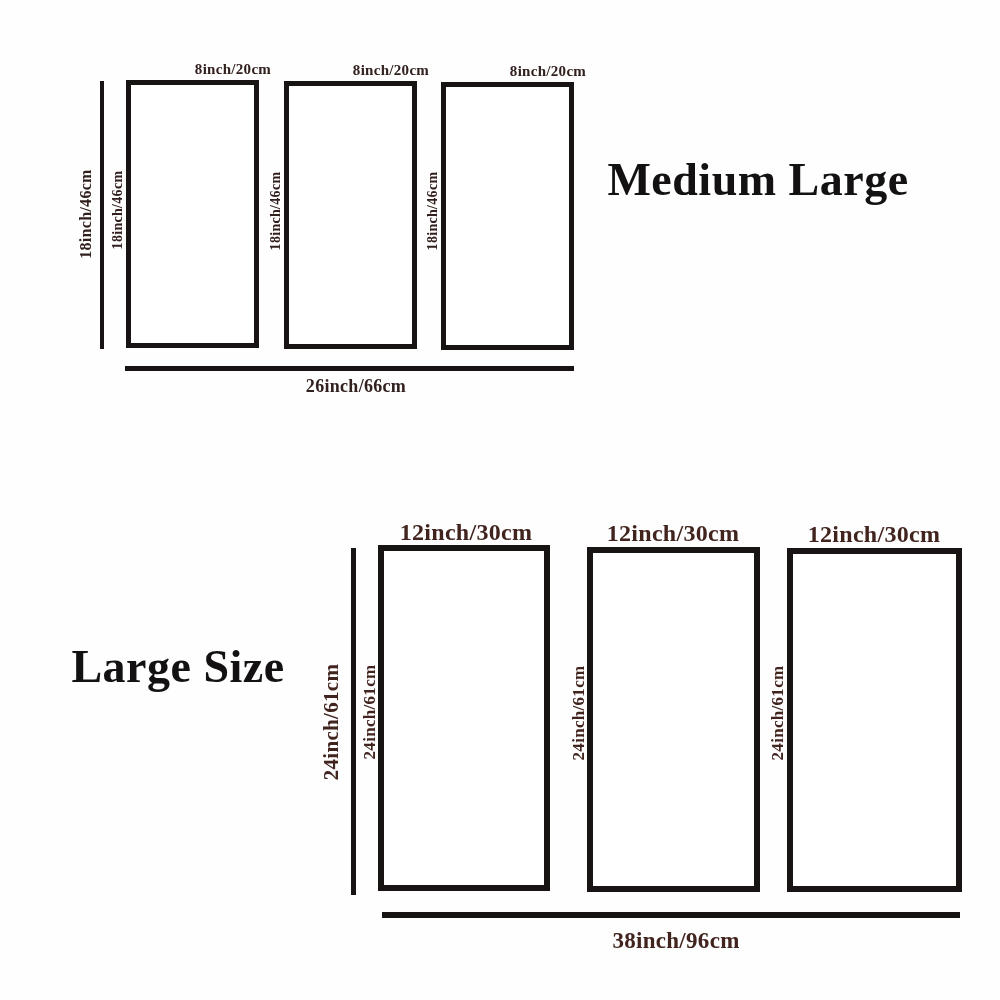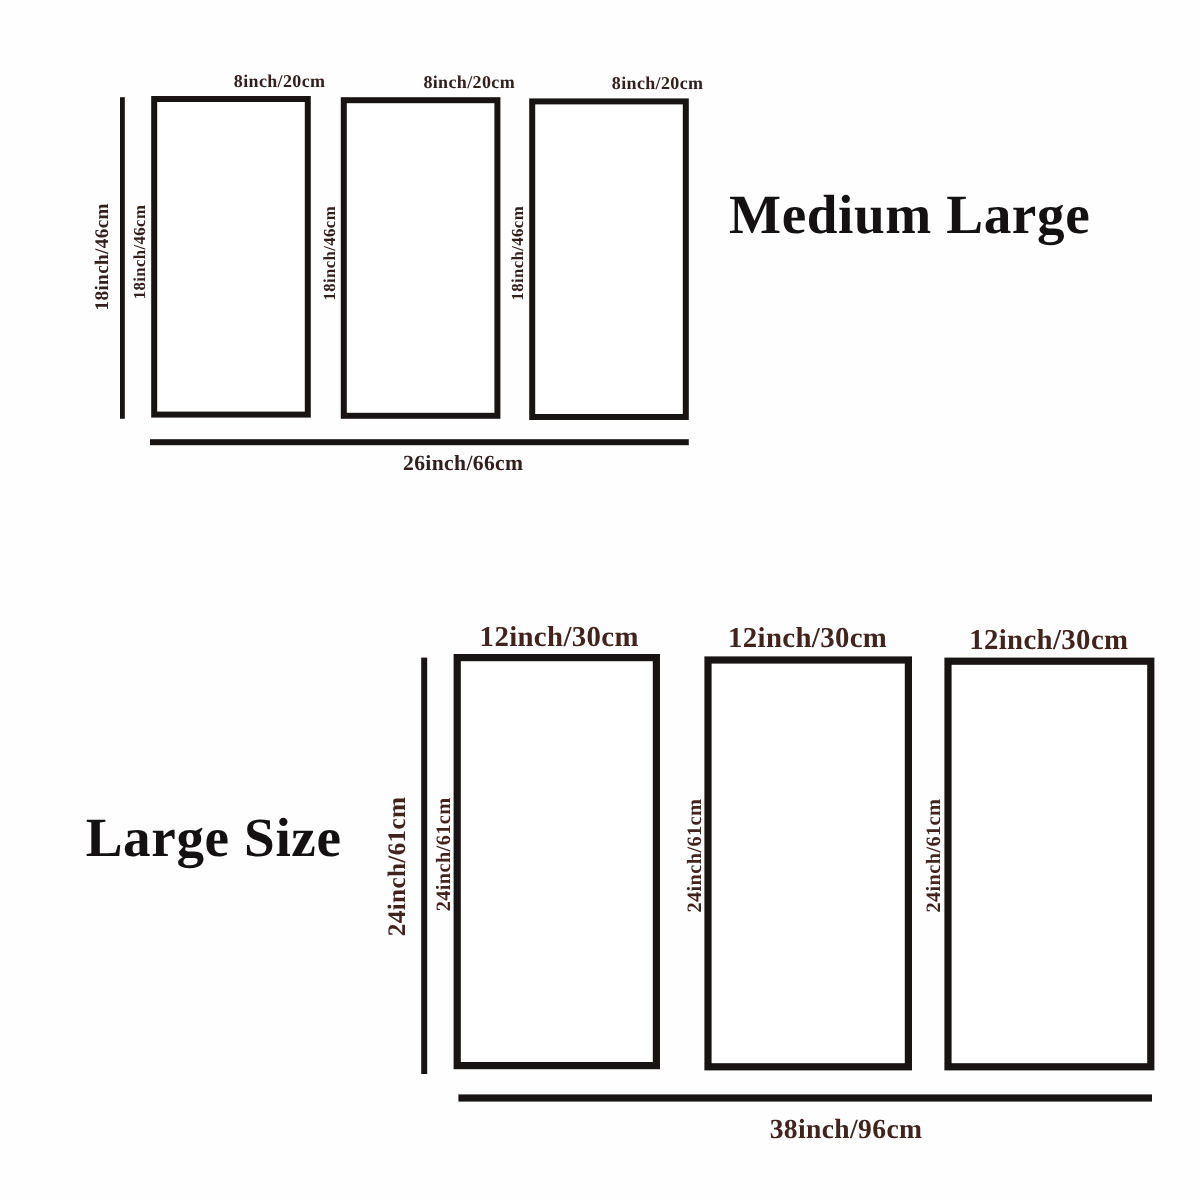--- a/index.html
+++ b/index.html
@@ -38,21 +38,21 @@
   }
   .dim-label.vertical {
     transform: translate(-50%, -50%) rotate(-90deg);
   }
   .medium-text { color: #31201e; }
   .large-text  { color: #42241f; }
 
   .m-top-label    { font-size: 15px; margin-left: 40px; }
   .m-side-label   { font-size: 14px; }
   .m-outer-label  { font-size: 16px; }
-  .m-width-label  { font-size: 18px; margin-left: 30px; }
+  .m-width-label  { font-size: 18px; }
 
   .l-top-label    { font-size: 24px; }
   .l-side-label   { font-size: 17px; }
   .l-outer-label  { font-size: 21px; }
   .l-width-label  { font-size: 23px; }
 
   
   .section-title {
     position: absolute;
     transform: translate(-50%, -50%);
@@ -106,18 +106,18 @@
     <div class="panel large" style="left:587px; top:547px; width:173px; height:345px;"></div>
     <div class="dim-label l-top-label large-text" style="left:673px; top:533px;">12inch/30cm</div>
     <div class="dim-label vertical l-side-label large-text" style="left:579px; top:713px;">24inch/61cm</div>
 
     <div class="panel large" style="left:787px; top:548px; width:175px; height:344px;"></div>
     <div class="dim-label l-top-label large-text" style="left:874px; top:534px;">12inch/30cm</div>
     <div class="dim-label vertical l-side-label large-text" style="left:778px; top:713px;">24inch/61cm</div>
 
     <div class="dim-line" style="left:382px; top:912px; width:578px; height:6px;"></div>
 
-    <div class="dim-label l-width-label large-text" style="left:705px; top:941px;">38inch/96cm</div>
+    <div class="dim-label l-width-label large-text" style="left:676px; top:941px;">38inch/96cm</div>
 
-    <div class="section-title" style="left:178px; top:698px;">Large Size</div>
+    <div class="section-title" style="left:178px; top:666px;">Large Size</div>
   </div>
 
 </div>
 
 </body></html>

